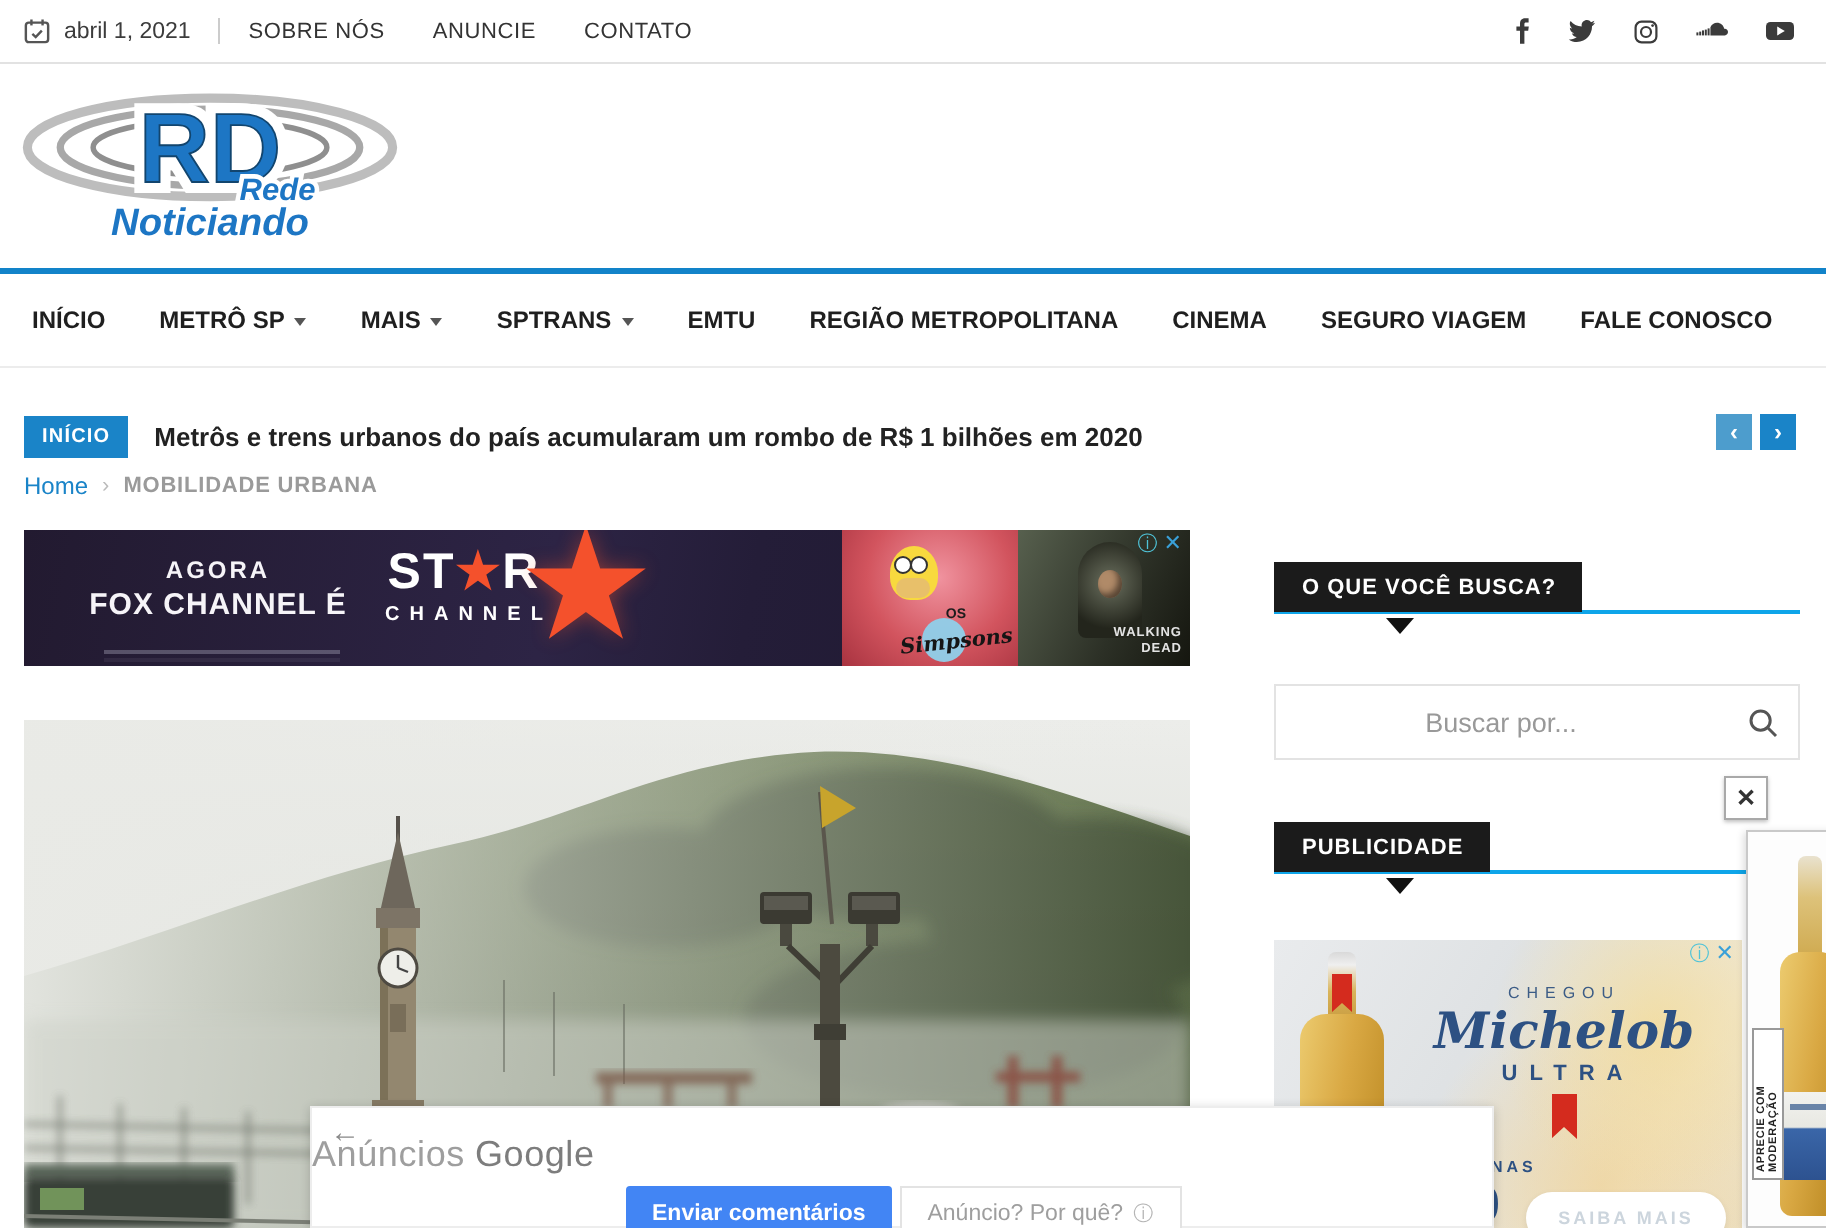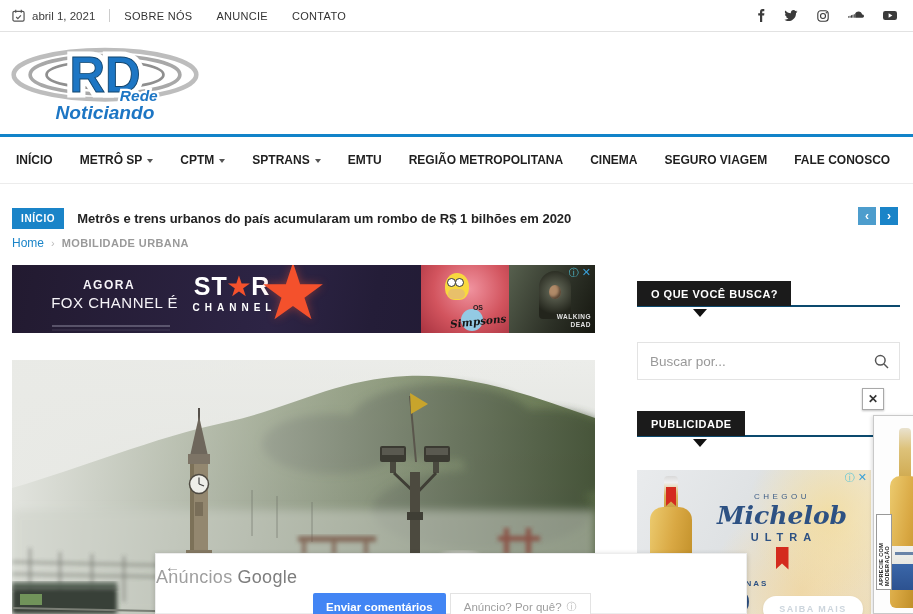--- a/index.html
+++ b/index.html
@@ -46,21 +46,21 @@
   .breadcrumb { position:absolute; top:236px; left:12px; font-size:12px; display:flex; align-items:center; }
   .bc-home { color:#1a84c8; }
   .bc-sep { color:#bbb; margin:0 7px; font-size:11px; }
   .bc-current { color:#9a9a9a; font-size:11px; letter-spacing:.4px;font-weight:bold; }
 
   
   .banner-ad { position:absolute; top:265px; left:12px; width:583px; height:68px; overflow:hidden;
     background:linear-gradient(100deg,#221a30,#2d2445 45%,#241d38 62%,#1e1830); }
   .fox-text { position:absolute; left:28px; top:13px; width:138px; text-align:center; color:#f6f4f8; }
   .fox-text .l1 { font-size:12px; font-weight:bold; letter-spacing:1.5px; }
-  .fox-text .l2 { font-size:15px; font-weight:normal; letter-spacing:.5px; margin-top:2px;text-align:right; }
+  .fox-text .l2 { font-size:15px; font-weight:bold; letter-spacing:.5px; margin-top:2px; }
   .fox-legal { position:absolute; left:40px; bottom:6px; width:118px; height:2px;
     background:#cfcfe0; opacity:.3; box-shadow:0 4px 0 rgba(207,207,224,.25); }
   .star-logo { position:absolute; left:168px; top:9px; width:104px; text-align:center; color:#fff; }
   .star-word { font-size:25px; font-weight:800; letter-spacing:1px; line-height:1; }
   .star-word .star { color:#f4512c; }
   .star-sub { font-size:10px; font-weight:bold; letter-spacing:5px; margin-top:3px; text-indent:5px; }
   .big-star { position:absolute; left:246px; top:-12px; font-size:78px; line-height:78px;
     color:#f4512c; text-shadow:0 0 10px rgba(244,81,44,.45); }
   .movie-strip { position:absolute; right:0; top:0; height:68px; display:flex; }
   .panel { position:relative; height:68px; overflow:hidden; }
@@ -95,31 +95,31 @@
   .wd-label { position:absolute; right:4px; bottom:4px; text-align:right; font-size:6.5px;
     font-weight:bold; color:#e3e3e3; letter-spacing:.5px; line-height:1.25; }
   .adchoices { position:absolute; top:2px; right:4px; display:flex; align-items:center; gap:3px;
     font-size:10px; line-height:1; z-index:5; }
   .adchoices .i { color:#4fc3d8; } .adchoices .x { color:#3aa0d8; font-size:11px; }
 
   
   .article-photo { position:absolute; top:360px; left:12px; width:583px; height:254px; overflow:hidden; }
 
   
-  .widget-title { position:absolute; left:637px; width:263px; height:26px; border-bottom:2px solid #0c4a6e; }
+  .widget-title { position:absolute; left:637px; width:263px; height:26px; border-bottom:2px solid #0ea5e9; }
   .widget-title .wt-label { display:inline-block; background:#1b1b1b; color:#fff; font-size:11px;
     font-weight:bold; letter-spacing:.5px; padding:7px 13px 6px 14px; }
   .widget-title .wt-tri { position:absolute; left:56px; top:28px; width:0; height:0;
     border-left:7px solid transparent; border-right:7px solid transparent; border-top:8px solid #111; }
   #wt-search { top:281px; }
   #wt-ads { top:411px; }
   .search-box { position:absolute; top:342px; left:637px; width:263px; height:38px;
     border:1px solid #e3e3e3; display:flex; align-items:center; background:#fff; }
   .search-box input { flex:1; border:0; outline:none; padding:0 12px; font-size:13.5px; color:#555;
-    font-family:"Liberation Sans", sans-serif; background:transparent; }
+    font-family:"Liberation Sans", sans-serif; background:transparent;text-align:center; }
   .search-box input::placeholder { color:#999; }
   .search-box .sb-btn { width:36px; height:36px; display:flex; align-items:center; justify-content:center;
     background:transparent; border:0; cursor:pointer; }
 
   
   .michelob { position:absolute; top:470px; left:637px; width:234px; height:144px; overflow:hidden;
     background:
       radial-gradient(circle at 82% 30%, rgba(245,217,139,.65), rgba(245,217,139,0) 38%),
       radial-gradient(circle at 70% 85%, rgba(240,200,120,.5), rgba(240,200,120,0) 45%),
       linear-gradient(120deg,#e9ebed,#dfe2e4 40%,#efe8d6 78%,#ece0c4); }
@@ -251,21 +251,21 @@
 
   <div class="mainnav">
     <a class="nav-item">
         <span>INÍCIO</span>
       </a>
     <a class="nav-item">
         <span>METRÔ SP</span>
         <span class="caret"></span>
       </a>
     <a class="nav-item">
-        <span>CPTM</span>
+        <span>MAIS</span>
         <span class="caret"></span>
       </a>
     <a class="nav-item">
         <span>SPTRANS</span>
         <span class="caret"></span>
       </a>
     <a class="nav-item">
         <span>EMTU</span>
       </a>
     <a class="nav-item">

